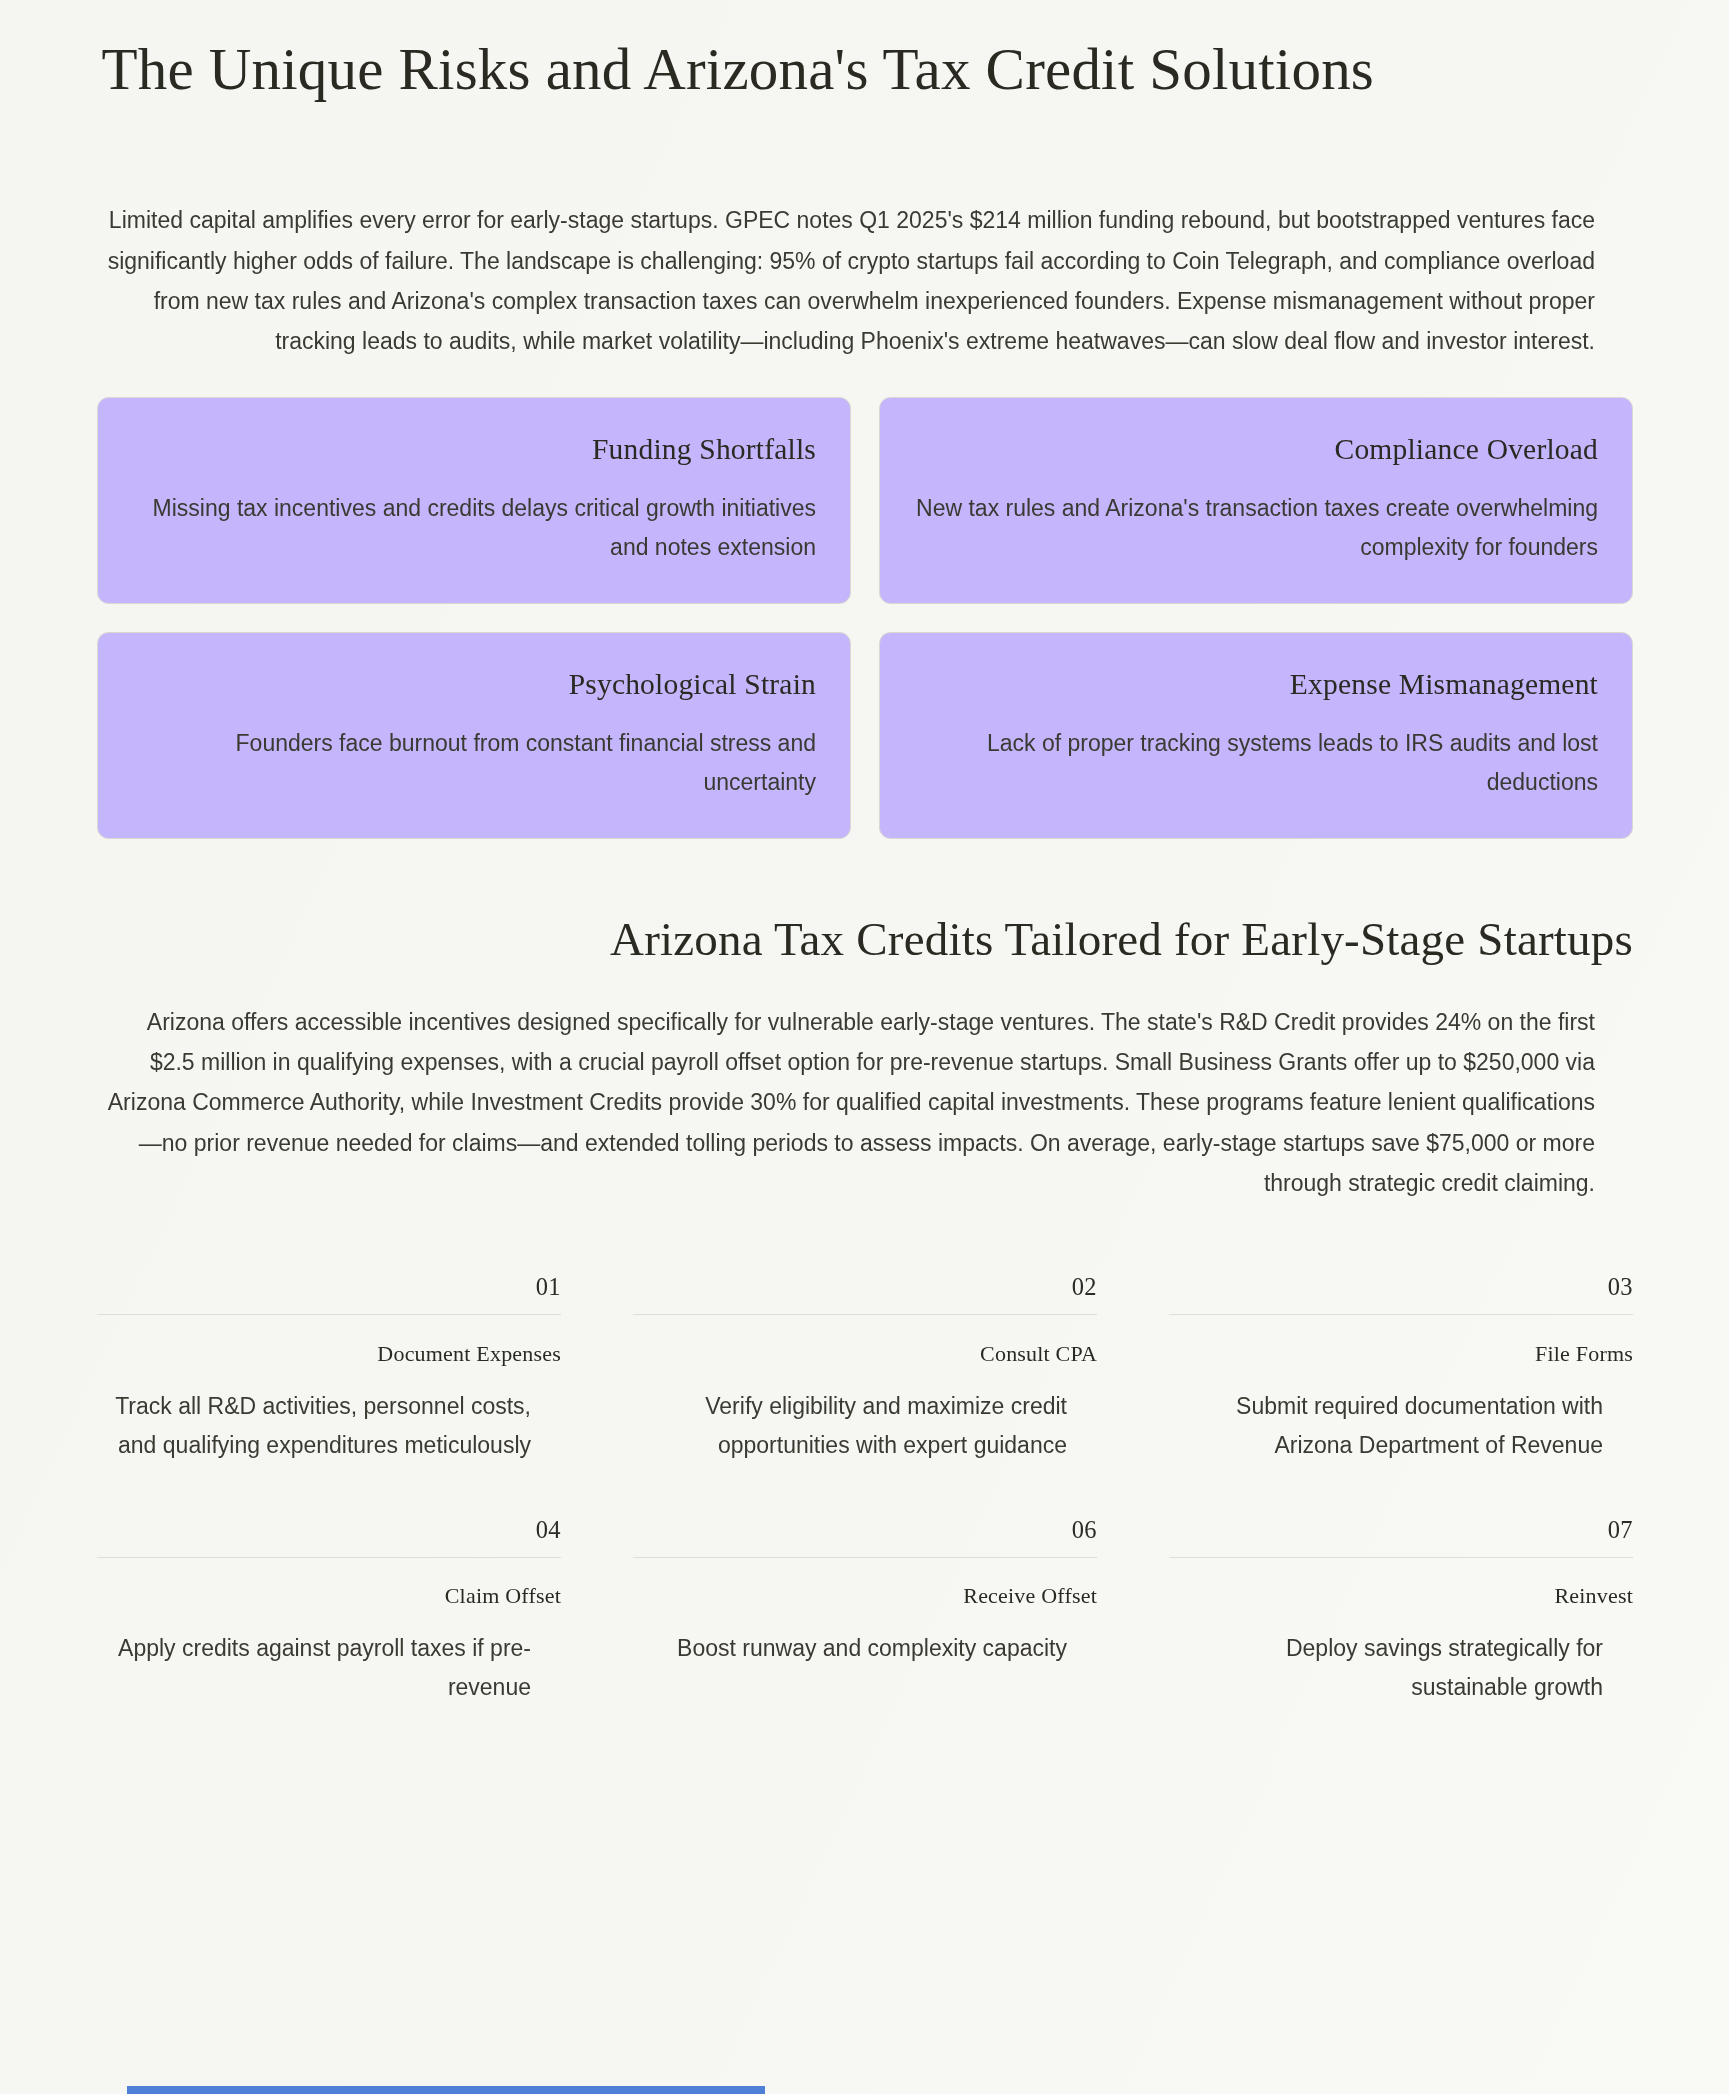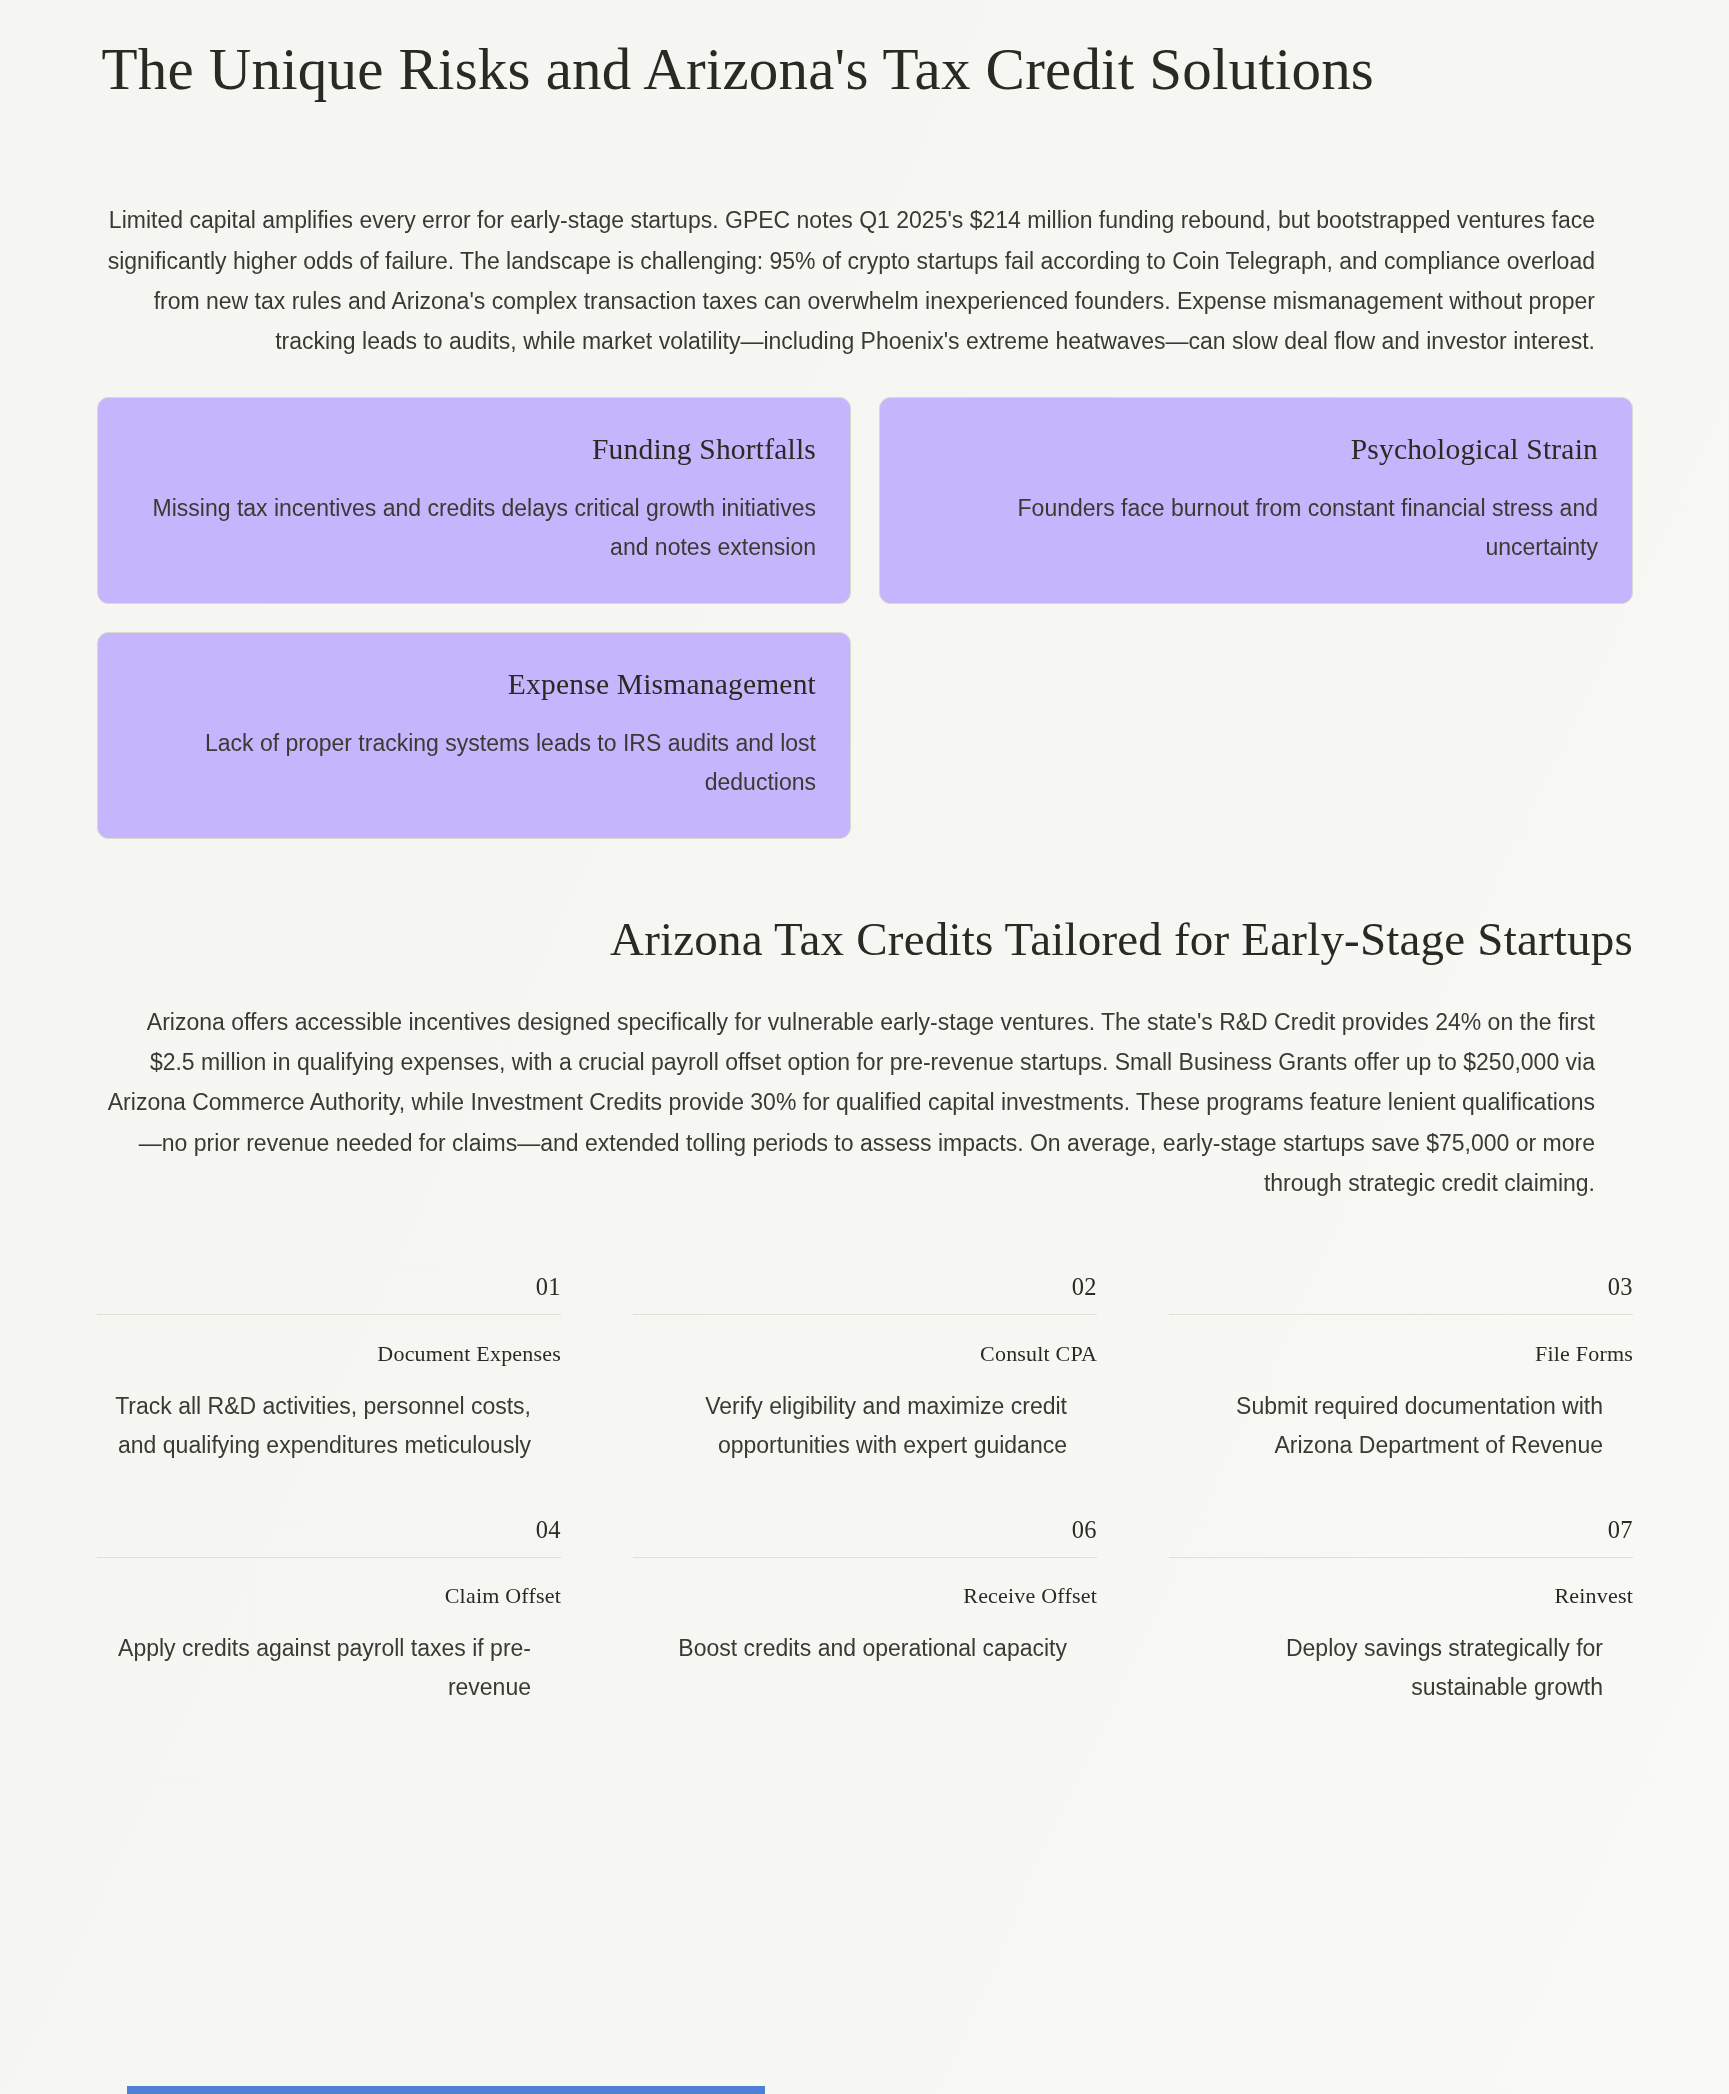--- a/index.html
+++ b/index.html
@@ -143,20 +143,24 @@
 
   <p class="lead lead-1">Limited capital amplifies every error for early-stage startups. GPEC notes Q1 2025's $214 million funding rebound, but bootstrapped ventures face significantly higher odds of failure. The landscape is challenging: 95% of crypto startups fail according to Coin Telegraph, and compliance overload from new tax rules and Arizona's complex transaction taxes can overwhelm inexperienced founders. Expense mismanagement without proper tracking leads to audits, while market volatility—including Phoenix's extreme heatwaves—can slow deal flow and investor interest.</p>
 
   <div class="card-grid">
 
     <div class="card">
       <h3>Funding Shortfalls</h3>
       <p>Missing tax incentives and credits delays critical growth initiatives and notes extension</p>
     </div>
 
+    <div class="card">
+      <h3>Compliance Overload</h3>
+      <p>New tax rules and Arizona's transaction taxes create overwhelming complexity for founders</p>
+    </div>
 
     <div class="card">
       <h3>Psychological Strain</h3>
       <p>Founders face burnout from constant financial stress and uncertainty</p>
     </div>
 
     <div class="card">
       <h3>Expense Mismanagement</h3>
       <p>Lack of proper tracking systems leads to IRS audits and lost deductions</p>
     </div>
@@ -195,21 +199,21 @@
       <hr class="step-rule">
       <h3 class="step-title">Claim Offset</h3>
       <p class="step-desc">Apply credits against payroll taxes if pre-revenue</p>
     </div>
 
 
     <div class="step">
       <div class="step-number">06</div>
       <hr class="step-rule">
       <h3 class="step-title">Receive Offset</h3>
-      <p class="step-desc">Boost credits and operational capacity</p>
+      <p class="step-desc">Boost runway and complexity capacity</p>
     </div>
 
     <div class="step">
       <div class="step-number">07</div>
       <hr class="step-rule">
       <h3 class="step-title">Reinvest</h3>
       <p class="step-desc">Deploy savings strategically for sustainable growth</p>
     </div>
 
   </div>

